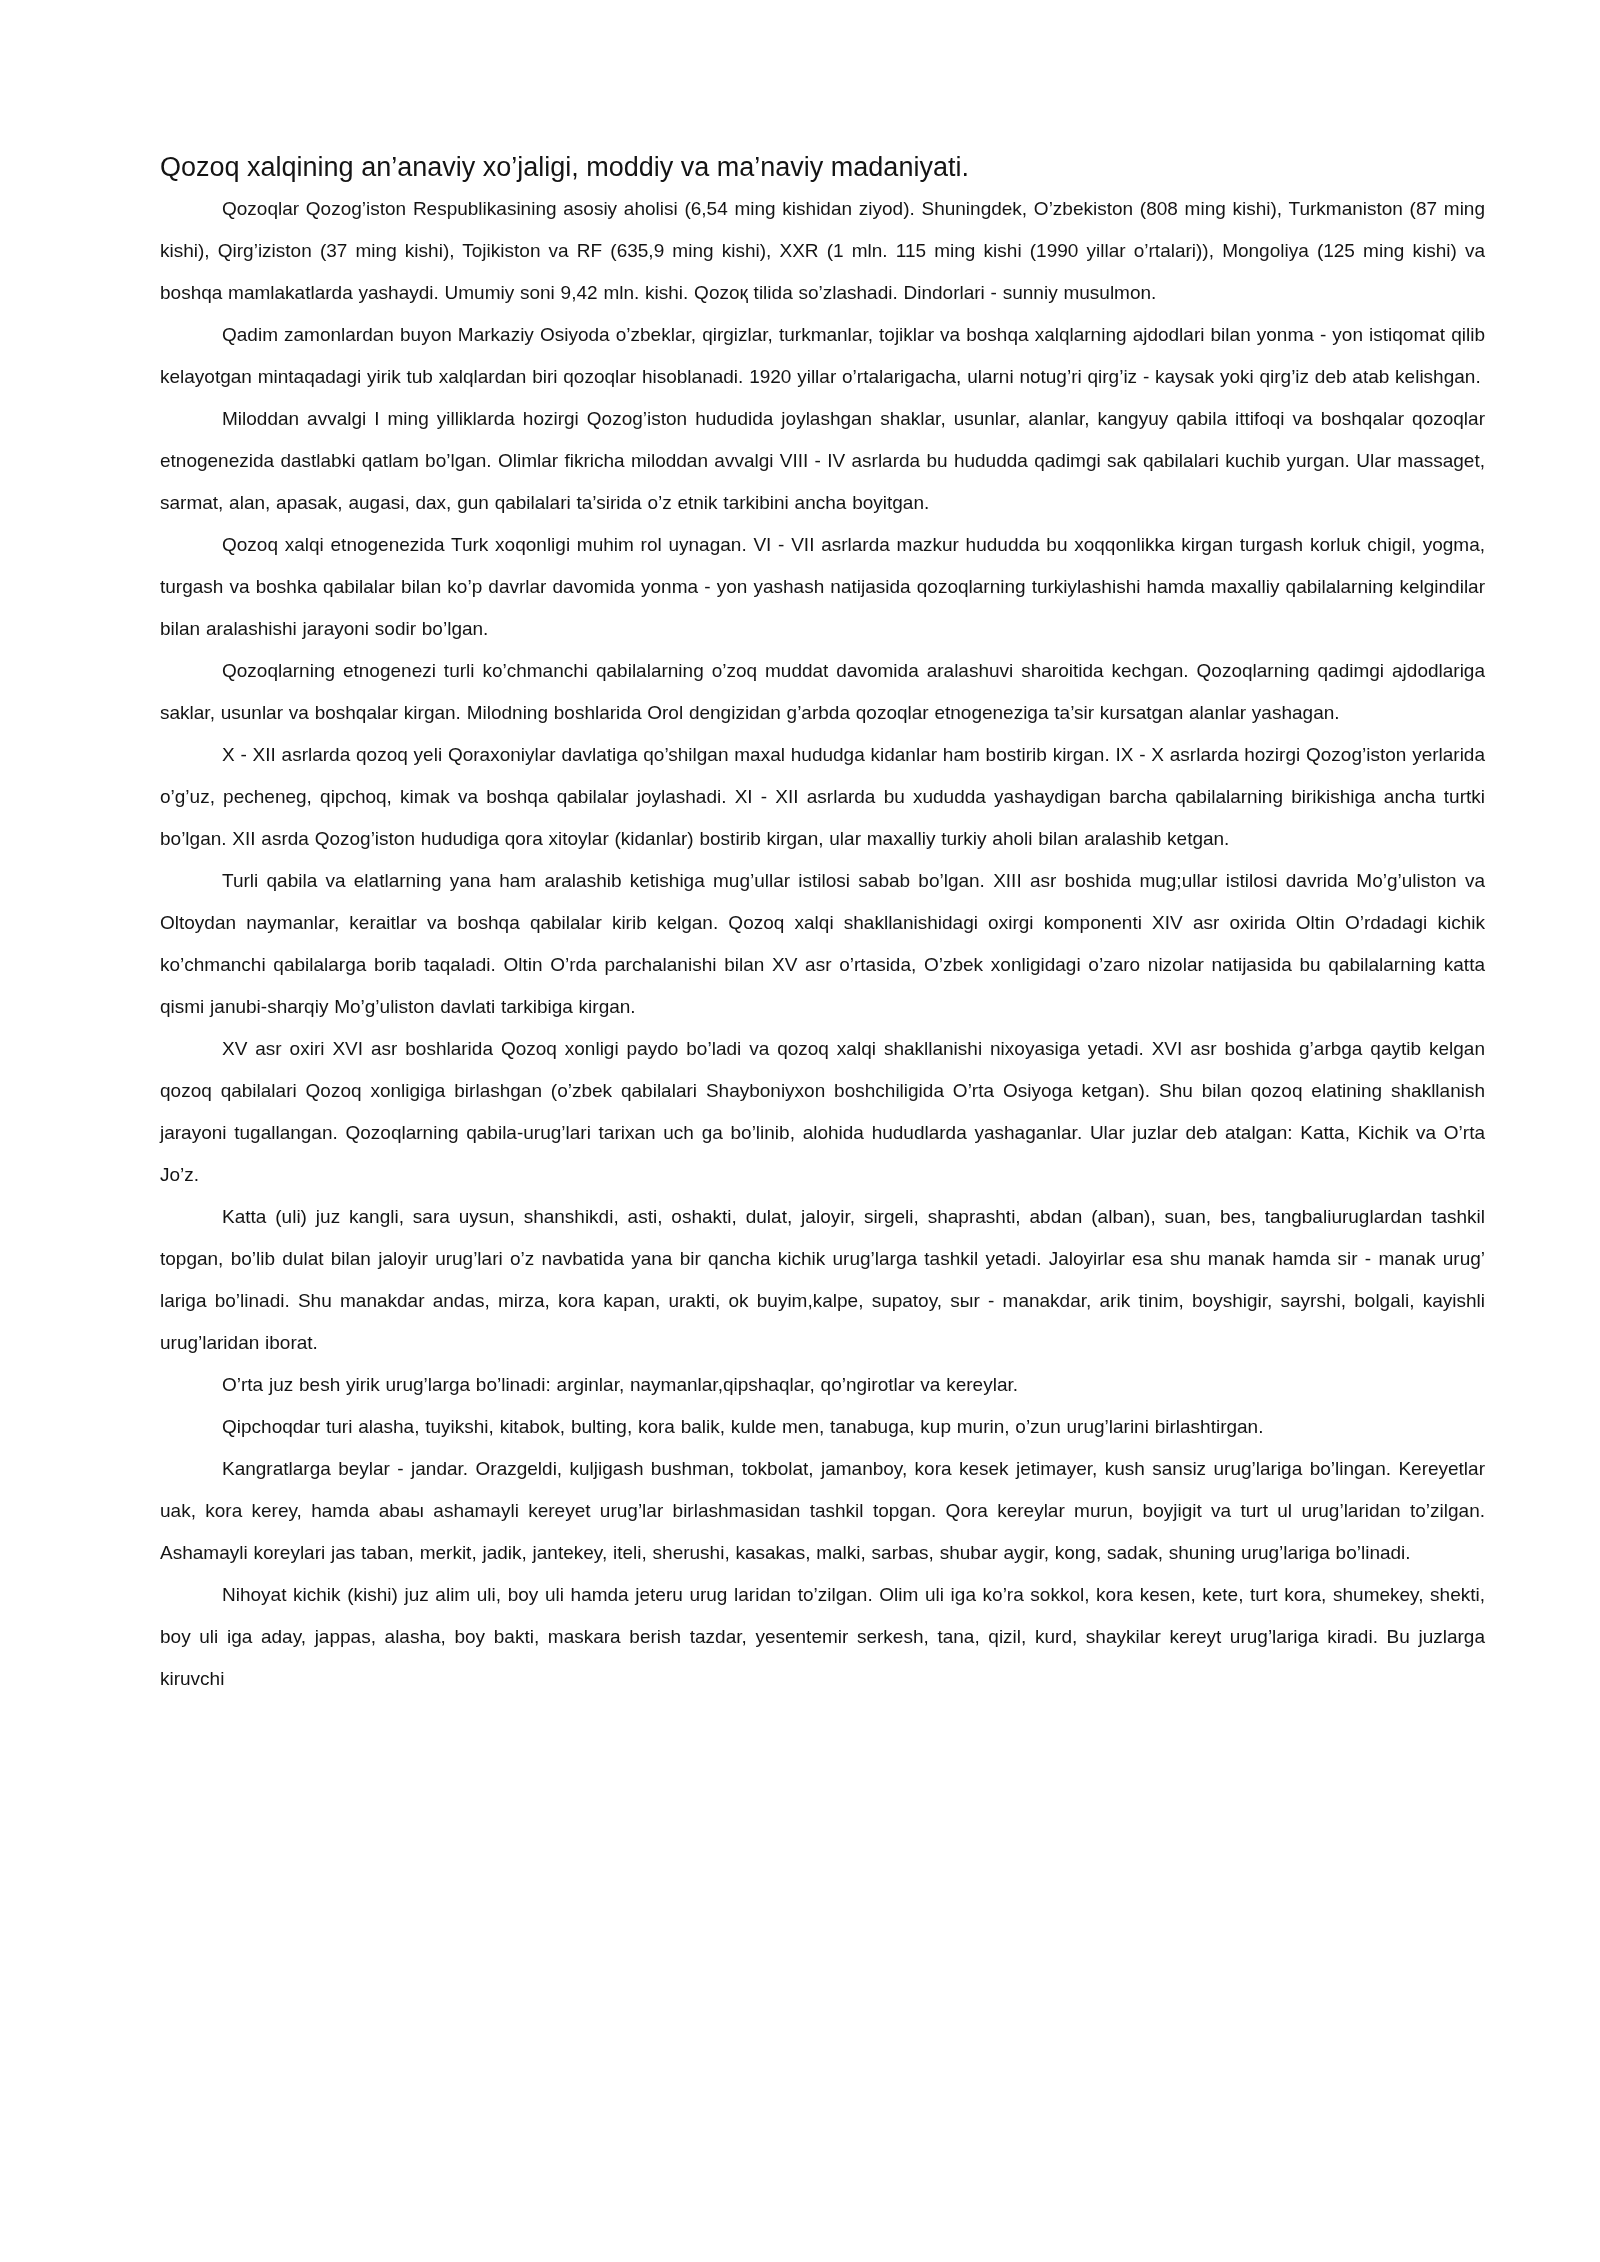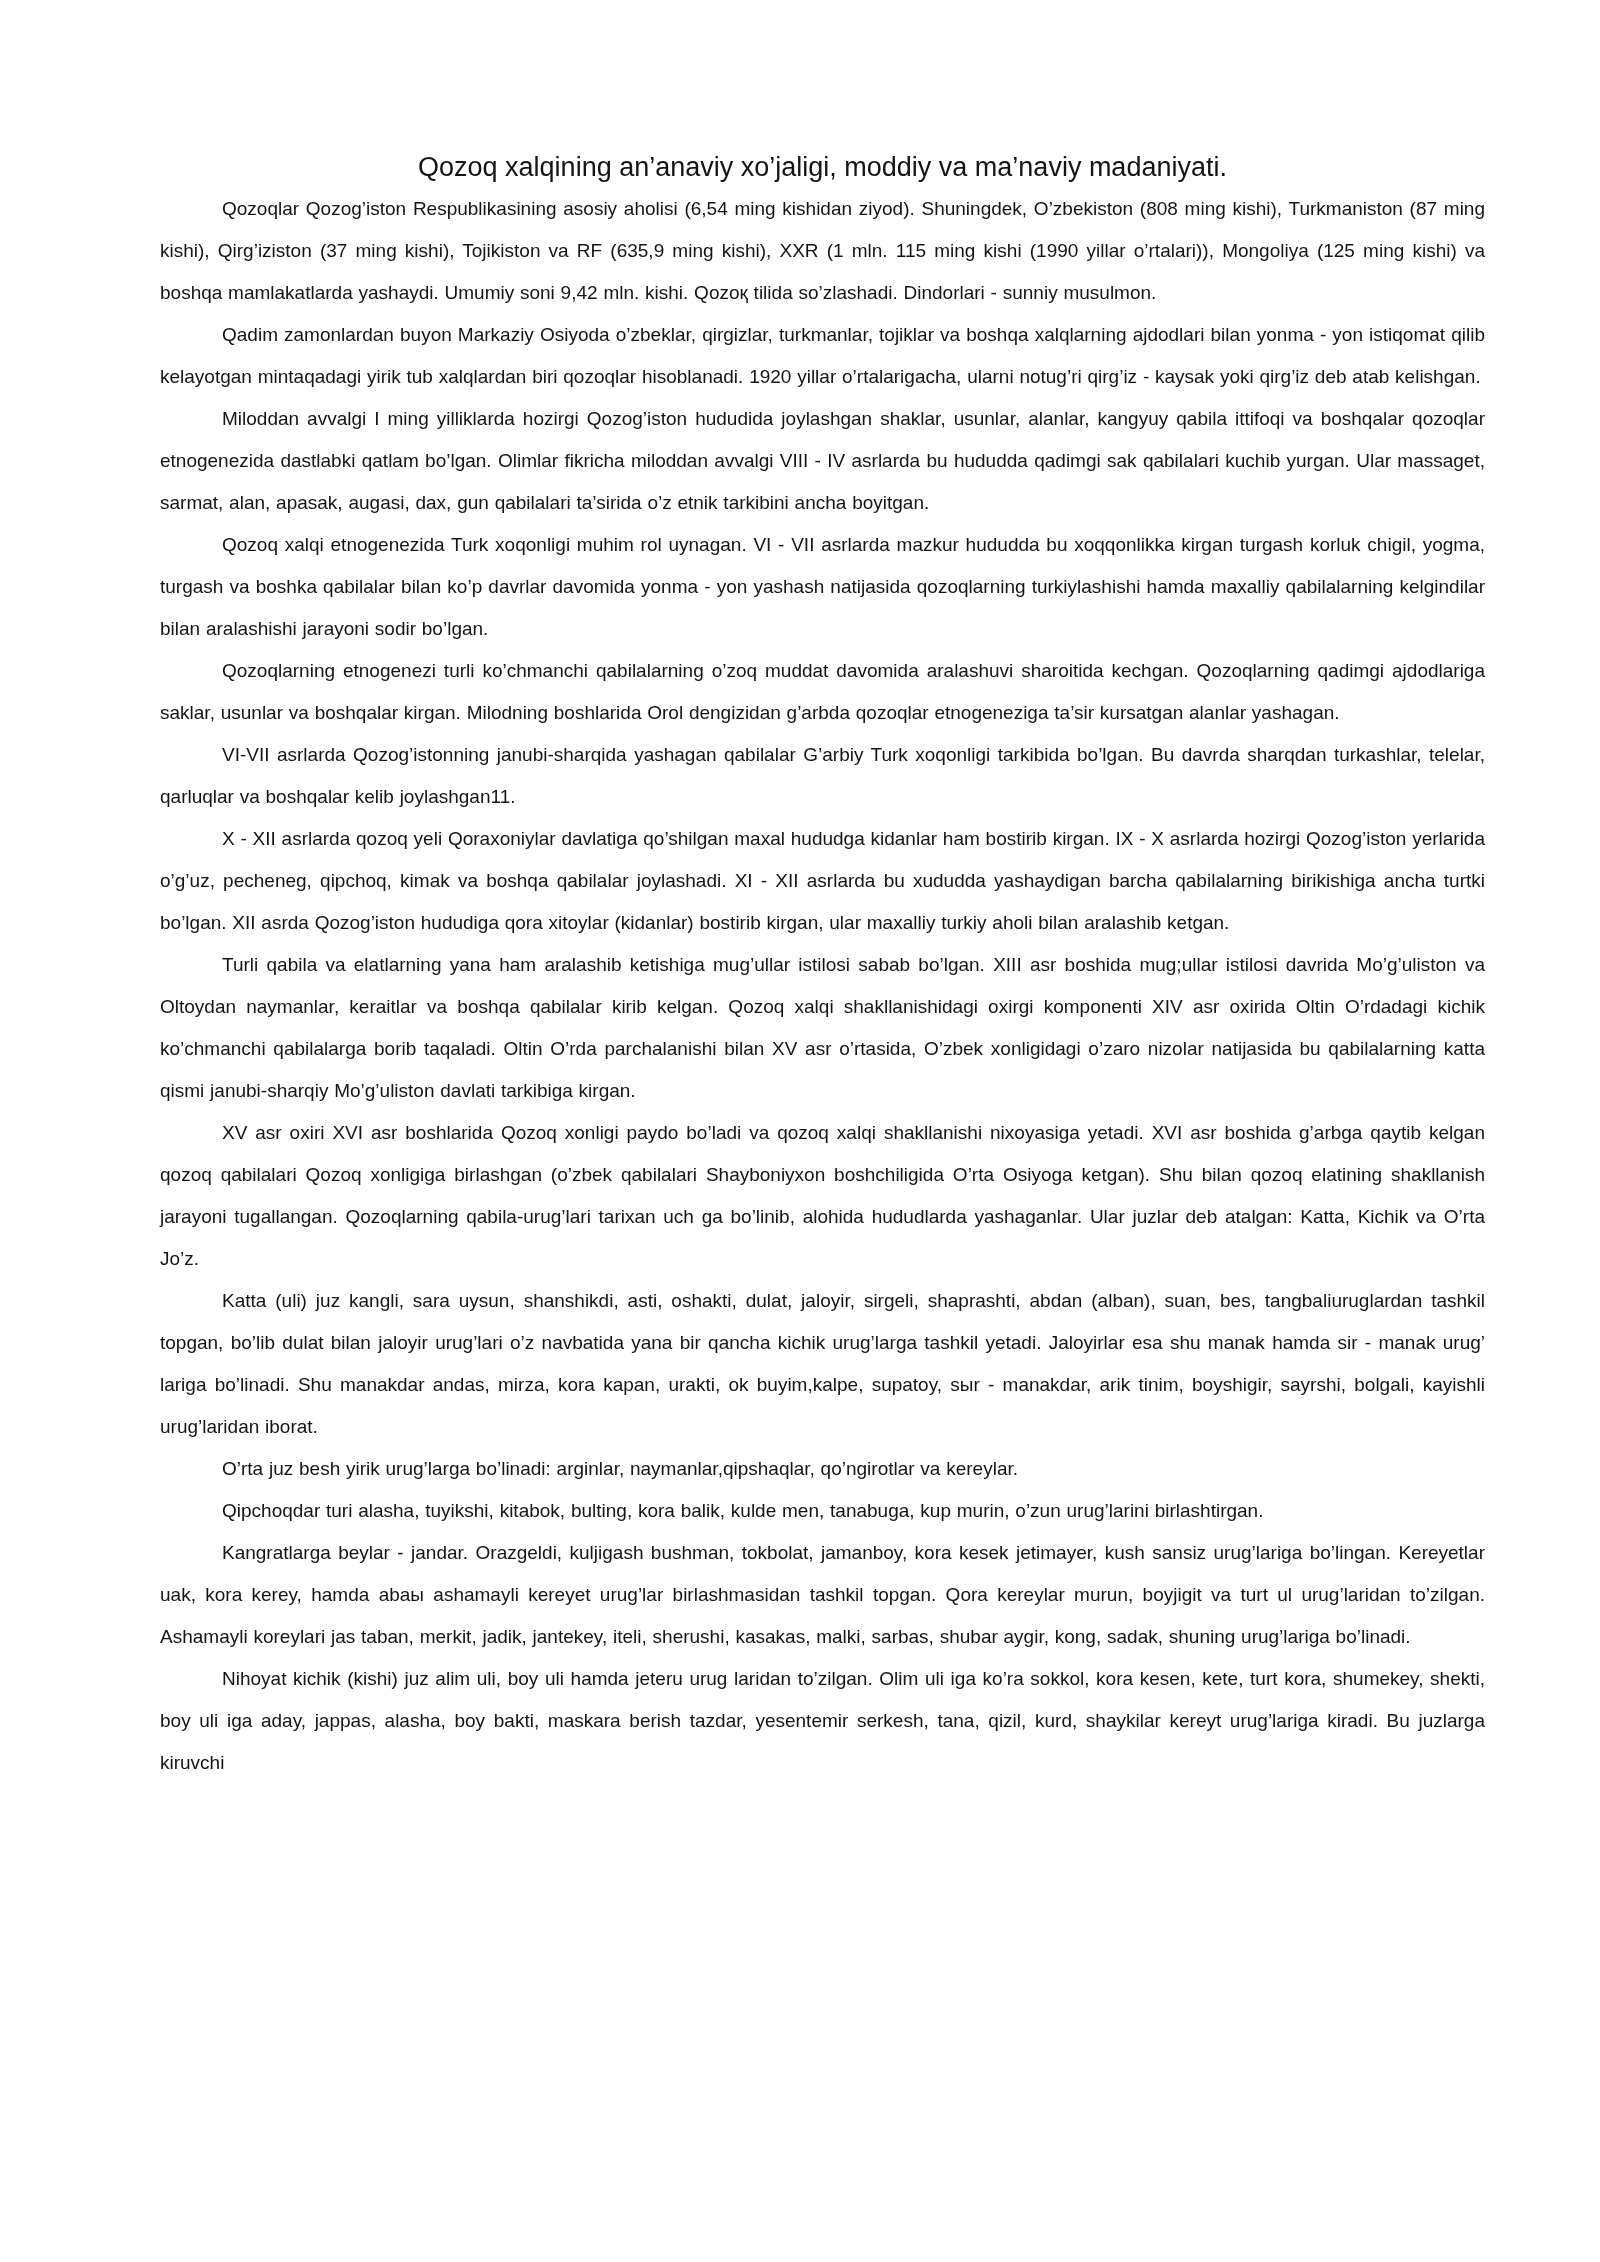--- a/index.html
+++ b/index.html
@@ -19,21 +19,21 @@
   .text-column {
     position: absolute;
     top: 146px;
     left: 160px;
     width: 1325px;
   }
   .doc-title {
     font-size: 27px;
     font-weight: normal;
     line-height: 42px;
-    text-align: center;
+    text-align: left;
     margin: 0;
     padding: 0;
   }
   .doc-body p {
     font-size: 19px;
     line-height: 42px;
     text-align: justify;
     text-indent: 62px;
     margin: 0;
     padding: 0;
@@ -45,21 +45,20 @@
 
 <div class="page">
   <div class="text-column">
     <h1 class="doc-title">Qozoq xalqining an’anaviy xo’jaligi, moddiy va ma’naviy madaniyati.</h1>
     <div class="doc-body">
         <p>Qozoqlar Qozog’iston Respublikasining asosiy aholisi (6,54 ming kishidan ziyod). Shuningdek, O’zbekiston (808 ming kishi), Turkmaniston (87 ming kishi), Qirg’iziston (37 ming kishi), Tojikiston va RF (635,9 ming kishi), XXR (1 mln. 115 ming kishi (1990 yillar o’rtalari)), Mongoliya (125 ming kishi) va boshqa mamlakatlarda yashaydi. Umumiy soni 9,42 mln. kishi. Qozoқ tilida so’zlashadi. Dindorlari - sunniy musulmon.</p>
         <p>Qadim zamonlardan buyon Markaziy Osiyoda o’zbeklar, qirgizlar, turkmanlar, tojiklar va boshqa xalqlarning ajdodlari bilan yonma - yon istiqomat qilib kelayotgan mintaqadagi yirik tub xalqlardan biri qozoqlar hisoblanadi. 1920 yillar o’rtalarigacha, ularni notug’ri qirg’iz - kaysak yoki qirg’iz deb atab kelishgan.</p>
         <p>Miloddan avvalgi I ming yilliklarda hozirgi Qozog’iston hududida joylashgan shaklar, usunlar, alanlar, kangyuy qabila ittifoqi va boshqalar qozoqlar etnogenezida dastlabki qatlam bo’lgan. Olimlar fikricha miloddan avvalgi VIII - IV asrlarda bu hududda qadimgi sak qabilalari kuchib yurgan. Ular massaget, sarmat, alan, apasak, augasi, dax, gun qabilalari ta’sirida o’z etnik tarkibini ancha boyitgan.</p>
         <p>Qozoq xalqi etnogenezida Turk xoqonligi muhim rol uynagan. VI - VII asrlarda mazkur hududda bu xoqqonlikka kirgan turgash korluk chigil, yogma, turgash va boshka qabilalar bilan ko’p davrlar davomida yonma - yon yashash natijasida qozoqlarning turkiylashishi hamda maxalliy qabilalarning kelgindilar bilan aralashishi jarayoni sodir bo’lgan.</p>
         <p>Qozoqlarning etnogenezi turli ko’chmanchi qabilalarning o’zoq muddat davomida aralashuvi sharoitida kechgan. Qozoqlarning qadimgi ajdodlariga saklar, usunlar va boshqalar kirgan. Milodning boshlarida Orol dengizidan g’arbda qozoqlar etnogeneziga ta’sir kursatgan alanlar yashagan.</p>
-        <p>VI-VII asrlarda Qozog’istonning janubi-sharqida yashagan qabilalar G’arbiy Turk xoqonligi tarkibida bo’lgan. Bu davrda sharqdan turkashlar, telelar, qarluqlar va boshqalar kelib joylashgan11.</p>
         <p>X - XII asrlarda qozoq yeli Qoraxoniylar davlatiga qo’shilgan maxal hududga kidanlar ham bostirib kirgan. IX - X asrlarda hozirgi Qozog’iston yerlarida o’g’uz, pecheneg, qipchoq, kimak va boshqa qabilalar joylashadi. XI - XII asrlarda bu xududda yashaydigan barcha qabilalarning birikishiga ancha turtki bo’lgan. XII asrda Qozog’iston hududiga qora xitoylar (kidanlar) bostirib kirgan, ular maxalliy turkiy aholi bilan aralashib ketgan.</p>
         <p>Turli qabila va elatlarning yana ham aralashib ketishiga mug’ullar istilosi sabab bo’lgan. XIII asr boshida mug;ullar istilosi davrida Mo’g’uliston va Oltoydan naymanlar, keraitlar va boshqa qabilalar kirib kelgan. Qozoq xalqi shakllanishidagi oxirgi komponenti XIV asr oxirida Oltin O’rdadagi kichik ko’chmanchi qabilalarga borib taqaladi. Oltin O’rda parchalanishi bilan XV asr o’rtasida, O’zbek xonligidagi o’zaro nizolar natijasida bu qabilalarning katta qismi janubi-sharqiy Mo’g’uliston davlati tarkibiga kirgan.</p>
         <p>XV asr oxiri XVI asr boshlarida Qozoq xonligi paydo bo’ladi va qozoq xalqi shakllanishi nixoyasiga yetadi. XVI asr boshida g’arbga qaytib kelgan qozoq qabilalari Qozoq xonligiga birlashgan (o’zbek qabilalari Shayboniyxon boshchiligida O’rta Osiyoga ketgan). Shu bilan qozoq elatining shakllanish jarayoni tugallangan. Qozoqlarning qabila-urug’lari tarixan uch ga bo’linib, alohida hududlarda yashaganlar. Ular juzlar deb atalgan: Katta, Kichik va O’rta Jo’z.</p>
         <p>Katta (uli) juz kangli, sara uysun, shanshikdi, asti, oshakti, dulat, jaloyir, sirgeli, shaprashti, abdan (alban), suan, bes, tangbaliuruglardan tashkil topgan, bo’lib dulat bilan jaloyir urug’lari o’z navbatida yana bir qancha kichik urug’larga tashkil yetadi. Jaloyirlar esa shu manak hamda sir - manak urug’ lariga bo’linadi. Shu manakdar andas, mirza, kora kapan, urakti, ok buyim,kalpe, supatoy, sыr - manakdar, arik tinim, boyshigir, sayrshi, bolgali, kayishli urug’laridan iborat.</p>
         <p>O’rta juz besh yirik urug’larga bo’linadi: arginlar, naymanlar,qipshaqlar, qo’ngirotlar va kereylar.</p>
         <p>Qipchoqdar turi alasha, tuyikshi, kitabok, bulting, kora balik, kulde men, tanabuga, kup murin, o’zun urug’larini birlashtirgan.</p>
         <p>Kangratlarga beylar - jandar. Orazgeldi, kuljigash bushman, tokbolat, jamanboy, kora kesek jetimayer, kush sansiz urug’lariga bo’lingan. Kereyetlar uak, kora kerey, hamda abaы ashamayli kereyet urug’lar birlashmasidan tashkil topgan. Qora kereylar murun, boyjigit va turt ul urug’laridan to’zilgan. Ashamayli koreylari jas taban, merkit, jadik, jantekey, iteli, sherushi, kasakas, malki, sarbas, shubar aygir, kong, sadak, shuning urug’lariga bo’linadi.</p>
         <p>Nihoyat kichik (kishi) juz alim uli, boy uli hamda jeteru urug laridan to’zilgan. Olim uli iga ko’ra sokkol, kora kesen, kete, turt kora, shumekey, shekti, boy uli iga aday, jappas, alasha, boy bakti, maskara berish tazdar, yesentemir serkesh, tana, qizil, kurd, shaykilar kereyt urug’lariga kiradi. Bu juzlarga kiruvchi</p>
       </div>
   </div>

